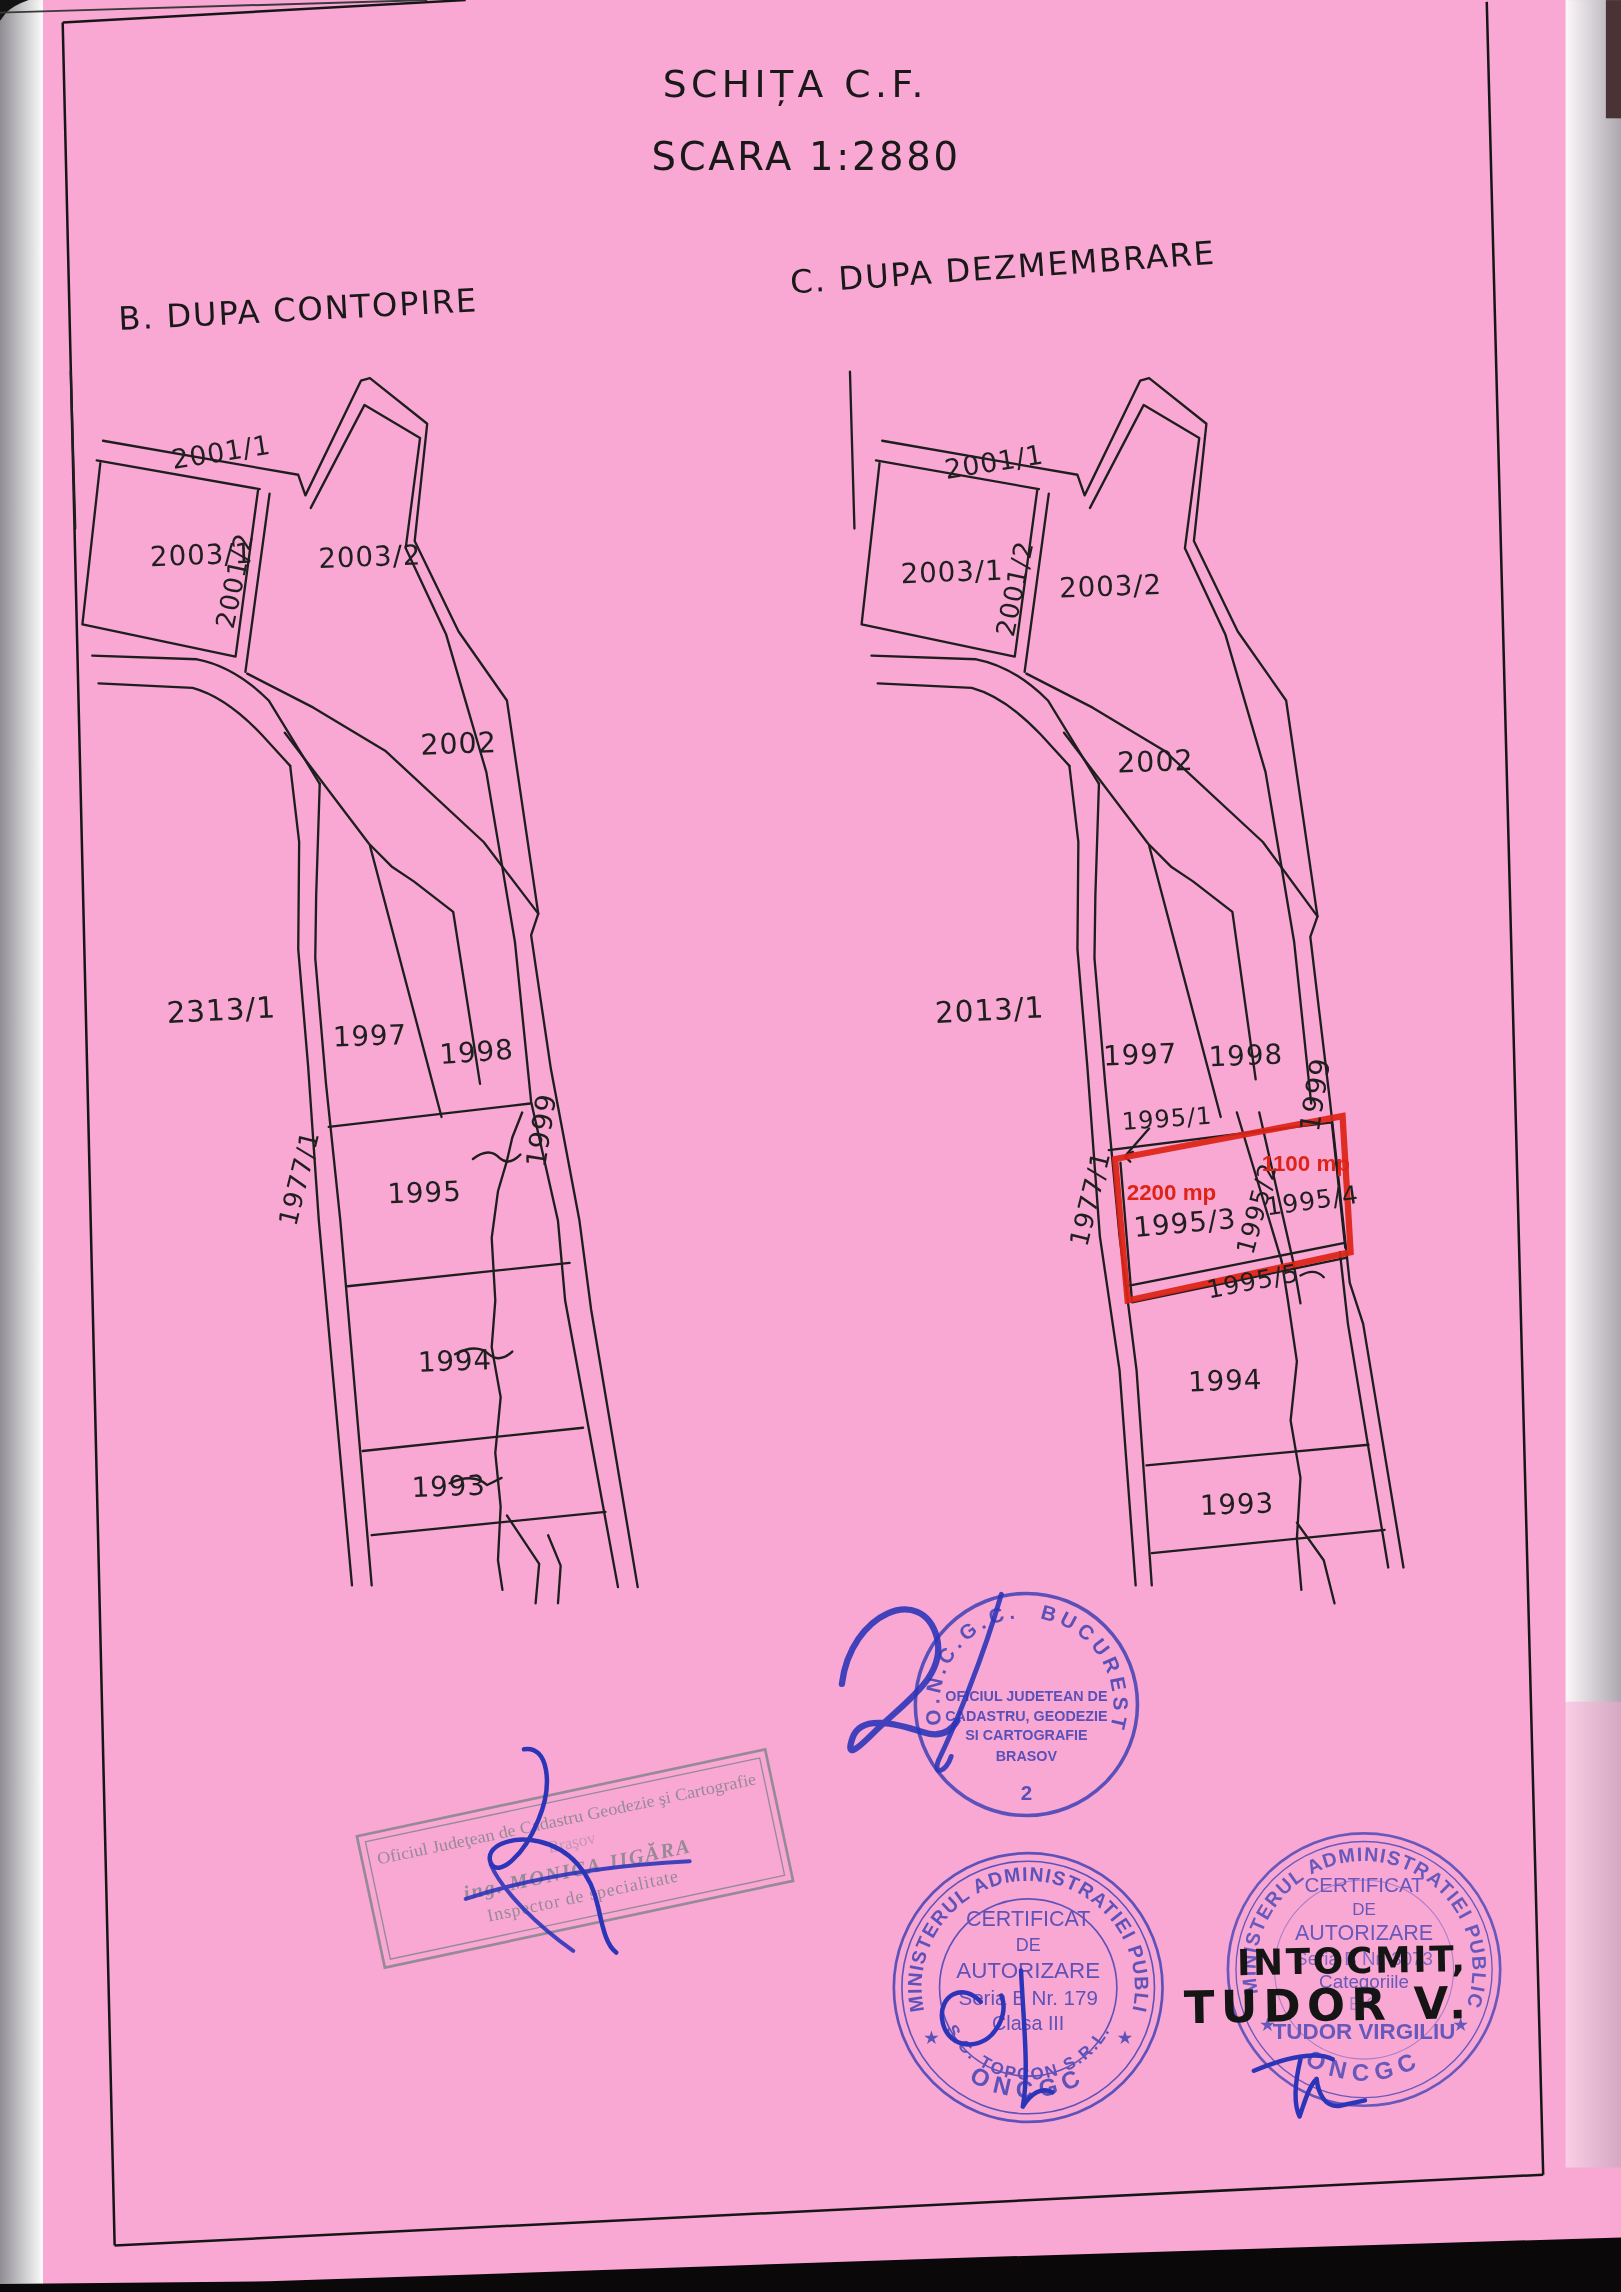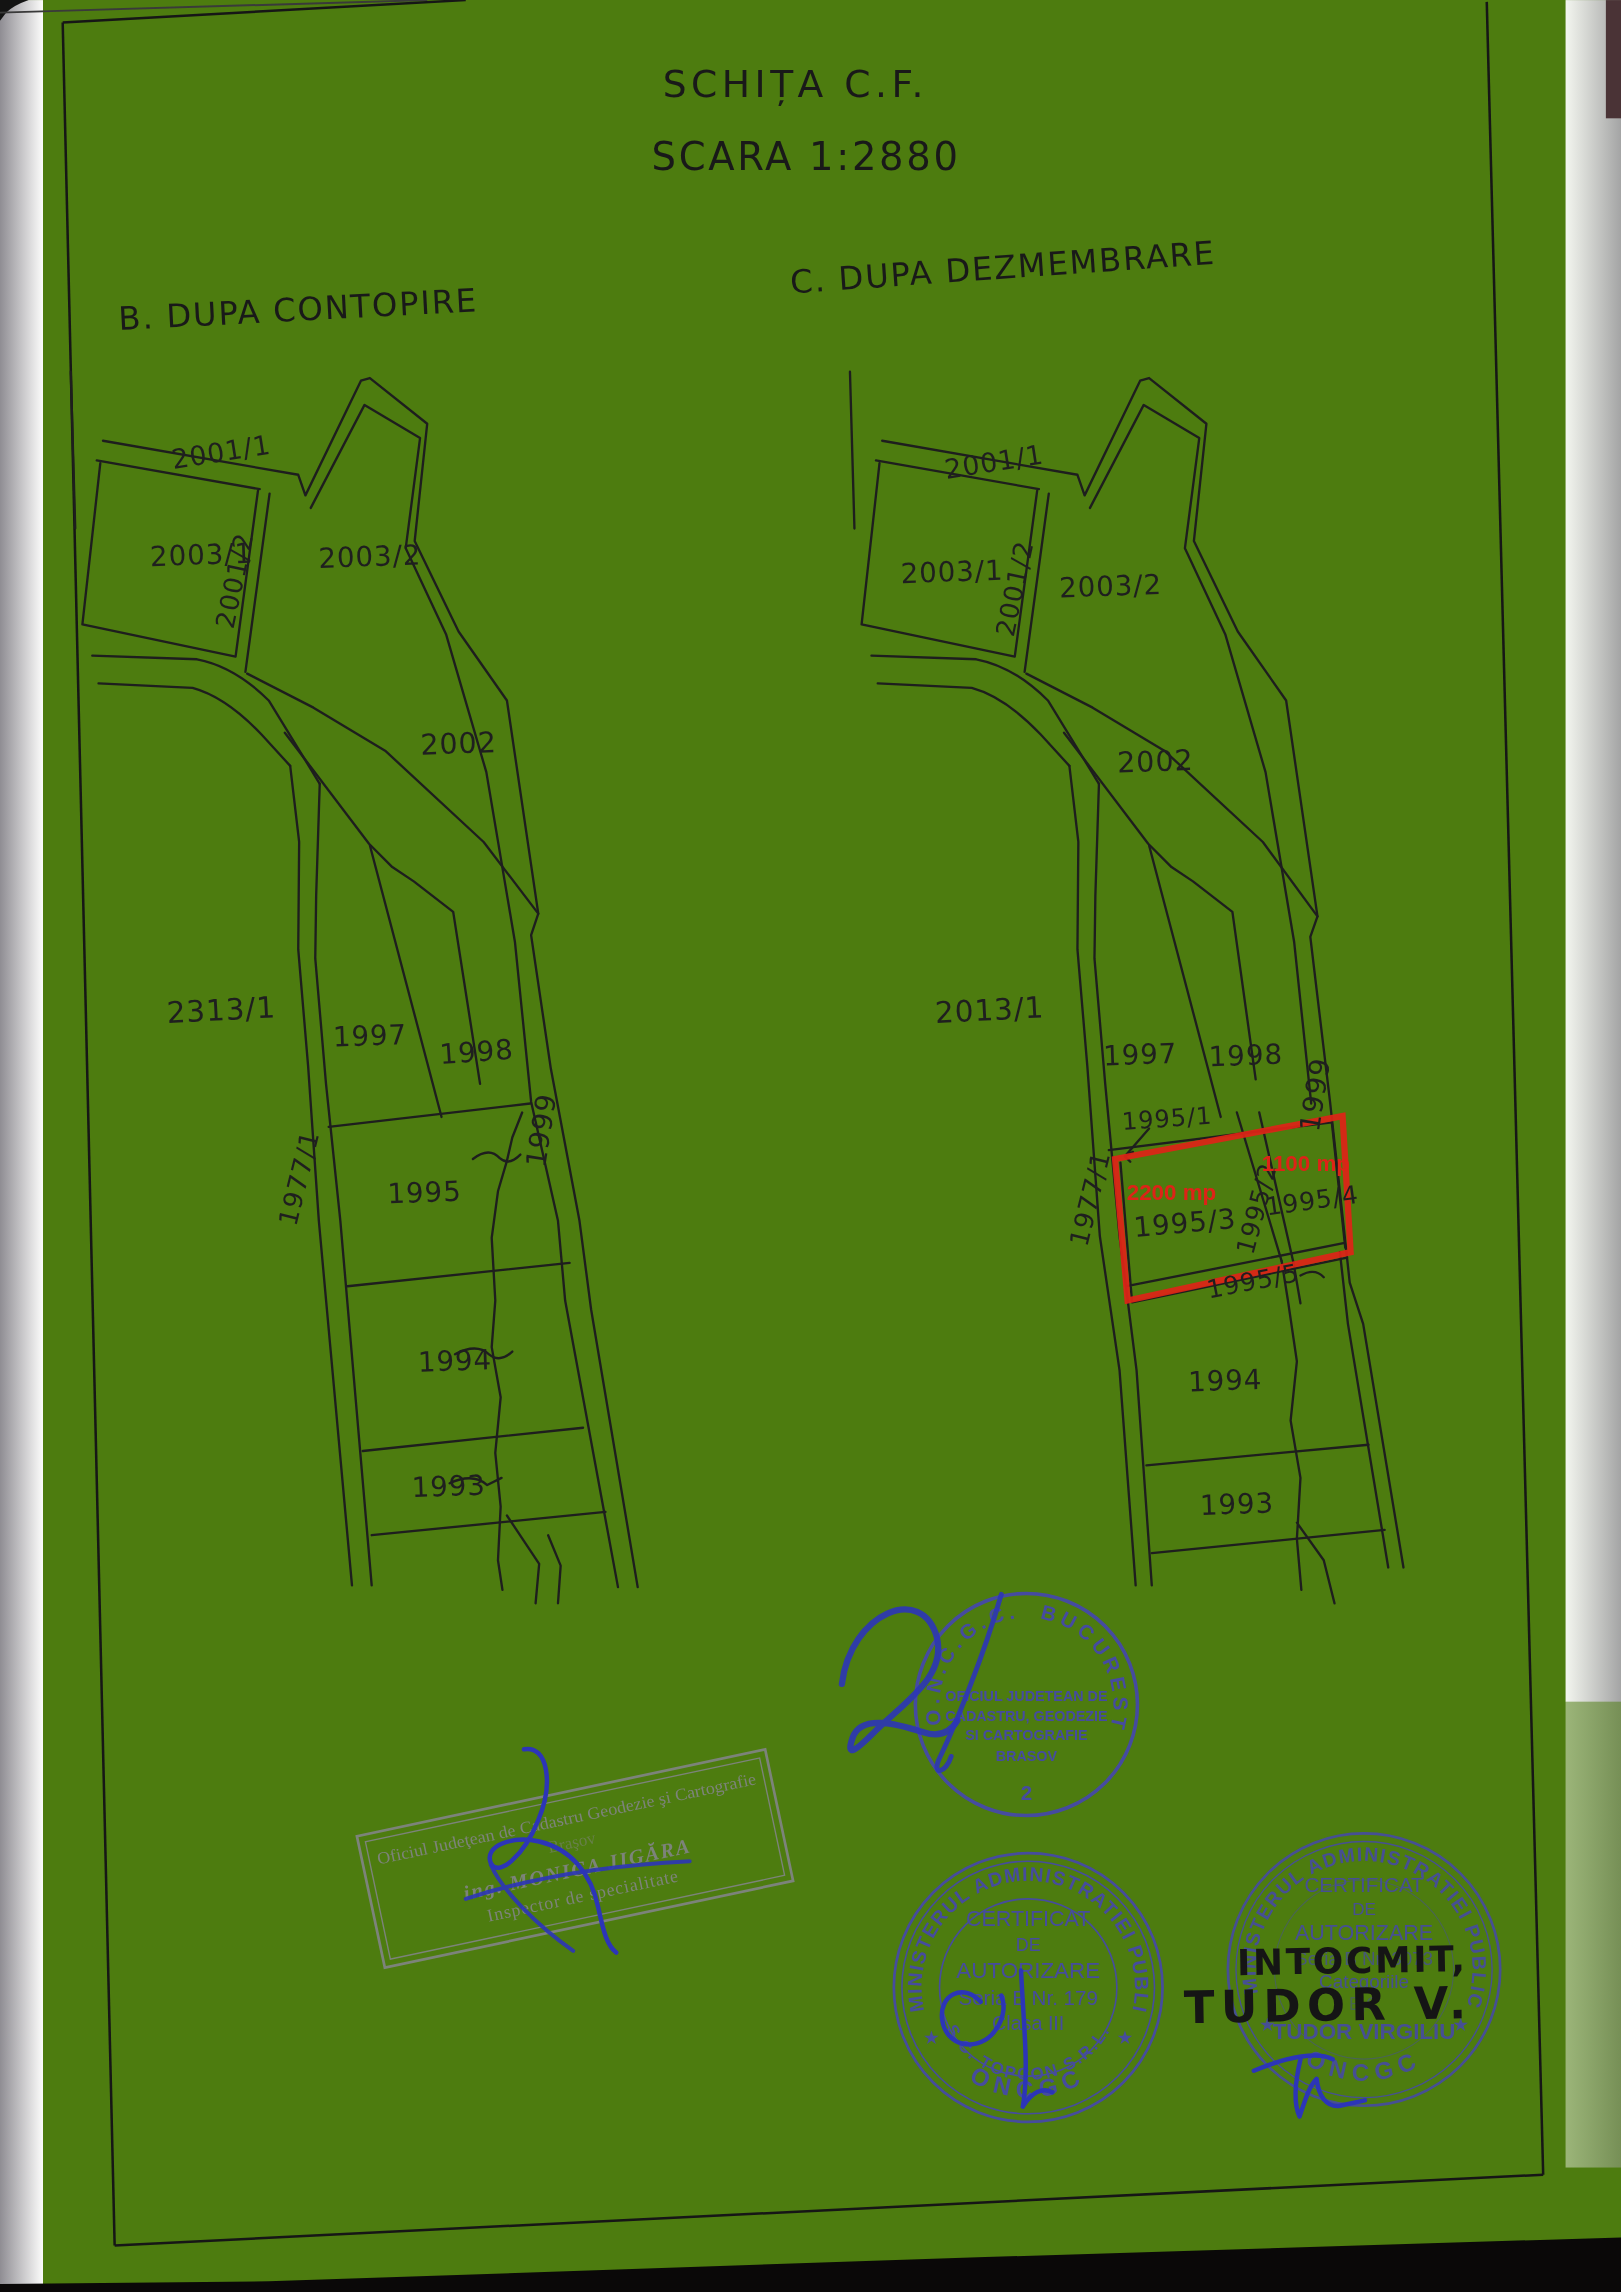--- a/index.html
+++ b/index.html
@@ -1,16 +1,16 @@
 <!DOCTYPE html>
 <html style="font-size:14.3px"><head>
 <meta charset="utf-8">
 <style>
   html,body{margin:0;padding:0;background:#dedede;}
-  .page{position:relative;width:1622px;height:2293px;background:#4d7c0f;overflow:hidden;
+  .page{position:relative;width:1622px;height:2293px;background:#f9a8d4;overflow:hidden;
         font-family:"DejaVu Sans",sans-serif;}
   svg{position:absolute;left:0;top:0;}
   .ink{stroke:#1e1e1e;stroke-width:2.6;fill:none;stroke-linejoin:round;stroke-linecap:round;}
   .frame{stroke:#161616;stroke-width:2.8;fill:none;}
   .lbl{fill:#1f1f1f;font-family:"DejaVu Sans",sans-serif;letter-spacing:1px;}
   .ttl{fill:#191919;font-family:"DejaVu Sans",sans-serif;}
   .redbox{stroke:#de2317;stroke-width:7;fill:none;opacity:.93;}
   .redtxt{fill:#de2317;font-weight:bold;font-family:"Liberation Sans","DejaVu Sans",sans-serif;}
   .sb{fill:#4545b5;font-family:"Liberation Sans","DejaVu Sans",sans-serif;}
   .sb-ring{stroke:#4545b5;fill:none;}

